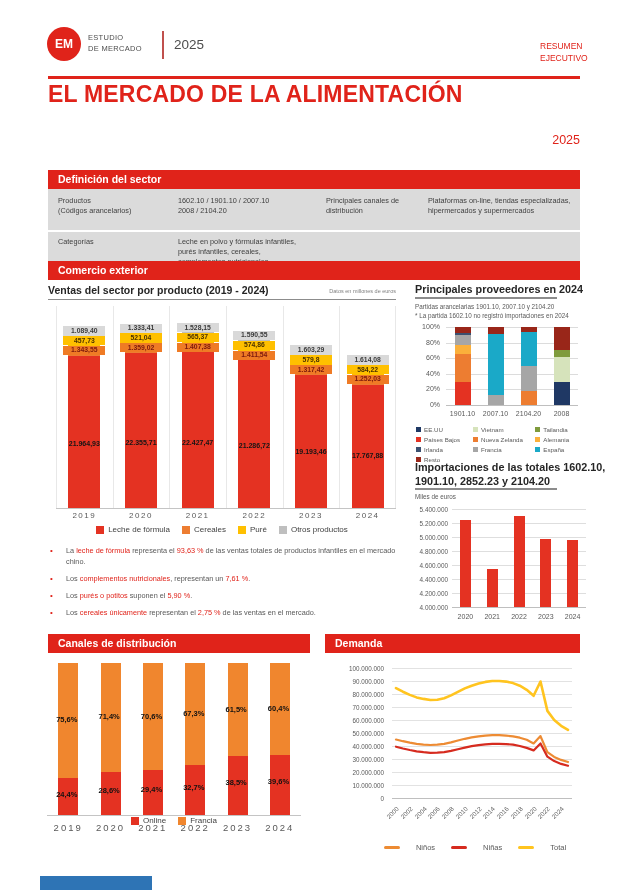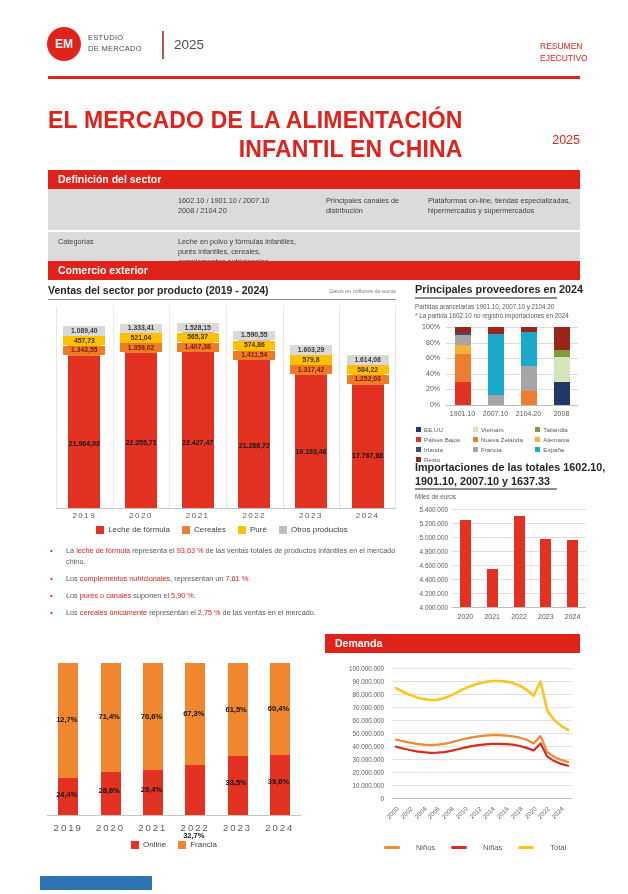--- a/index.html
+++ b/index.html
@@ -74,29 +74,30 @@
     <div>DE MERCADO</div>
   </div>
   <div class="a" style="left:162px;top:31px;width:1.5px;height:28px;background:#C0504D;"></div>
   <div class="a hyear" style="left:174px;top:37px;">2025</div>
   <div class="a resumen" style="left:540px;top:40px;">
     <div>RESUMEN</div>
     <div>EJECUTIVO</div>
   </div>
   <div class="a hr-red" style="left:48px;top:76px;width:532px;height:2.5px;"></div>
 
-  <div class="a main-title" style="left:48px;top:106px;text-align:right;">
+  <div class="a main-title" style="left:48px;top:80px;">
     <div>EL MERCADO DE LA ALIMENTACIÓN</div>
-    <div>INFANTIL EN CHINA</div>
   </div>
   <div class="a title-year" style="left:524px;top:133px;width:56px;text-align:right;">2025</div>
 
   <div class="a band" style="left:48px;top:170px;width:512px;">Definición del sector</div>
   <div class="a dtable" style="left:48px;top:189px;width:532px;height:72px;">
     <div class="a" style="left:0;top:41px;width:532px;height:2px;background:#fff;"></div>
+    <div class="a cell pre" style="left:10px;top:7px;width:112px;">Productos
+(Códigos arancelarios)</div>
     <div class="a cell pre" style="left:130px;top:7px;width:150px;">1602.10  /  1901.10 / 2007.10
 2008 / 2104.20</div>
     <div class="a cell pre" style="left:278px;top:7px;width:100px;">Principales canales de
 distribución</div>
     <div class="a cell" style="left:380px;top:7px;width:146px;">Plataformas on-line, tiendas especializadas, hipermercados y supermercados</div>
     <div class="a cell" style="left:10px;top:48px;width:112px;">Categorías</div>
     <div class="a cell pre" style="left:130px;top:48px;width:170px;">Leche en polvo y fórmulas infantiles,
 purés infantiles, cereales,
 complementos nutricionales</div>
   </div>
@@ -207,21 +208,21 @@
       <div class="bullet">
         <div class="bdot">•</div>
         <div class="btxt"><span>La </span><span class="hl">leche de fórmula</span><span> representa el </span><span class="hl">93,63 %</span><span> de las ventas totales de productos infantiles en el mercado chino.</span></div>
       </div>
       <div class="bullet">
         <div class="bdot">•</div>
         <div class="btxt"><span>Los </span><span class="hl">complementos nutricionales</span><span>, representan un </span><span class="hl">7,61 %</span><span>.</span></div>
       </div>
       <div class="bullet">
         <div class="bdot">•</div>
-        <div class="btxt"><span>Los </span><span class="hl">purés o canales</span><span> suponen el </span><span class="hl">5,90 %</span><span>.</span></div>
+        <div class="btxt"><span>Los </span><span class="hl">purés o potitos</span><span> suponen el </span><span class="hl">5,90 %</span><span>.</span></div>
       </div>
       <div class="bullet">
         <div class="bdot">•</div>
         <div class="btxt"><span>Los </span><span class="hl">cereales únicamente</span><span> representan el </span><span class="hl">2,75 %</span><span> de las ventas en el mercado.</span></div>
       </div>
     </div>
 
   <div class="a h2" style="left:415px;top:282px;">Principales proveedores en 2024</div>
   <div class="a" style="left:415px;top:297px;width:142px;height:1.5px;background:#8C8C8C;"></div>
   <div class="a note2" style="left:415px;top:303px;">Partidas arancelarias 1901.10, 2007.10 y 2104.20</div>
@@ -305,21 +306,21 @@
         </div>
         <div class="pli">
           <div class="sw5" style="background: rgb(26, 169, 200);"></div>
           <div class="plt">España</div>
         </div>
       </div>
     </div>
 
   <div class="a h2" style="left:415px;top:460px;">
     <div>Importaciones de las totales 1602.10,</div>
-    <div>1901.10, 2007.10 y 1637.33</div>
+    <div>1901.10, 2852.23 y 2104.20</div>
   </div>
   <div class="a" style="left:415px;top:488px;width:142px;height:1.5px;background:#8C8C8C;"></div>
   <div class="a note2" style="left:415px;top:493px;">Miles de euros</div>
   <div class="chart" style="left:408px;top:509px;width:172px;height:118px;">
       <div style="left: 44px; top: 0px; width: 134px; height: 1px; background: rgb(222, 222, 222);"></div>
       <div class="itk" style="left: 0px; top: -3.5px; width: 40px;">5.400.000</div>
       <div style="left: 44px; top: 14px; width: 134px; height: 1px; background: rgb(222, 222, 222);"></div>
       <div class="itk" style="left: 0px; top: 10.5px; width: 40px;">5.200.000</div>
       <div style="left: 44px; top: 28px; width: 134px; height: 1px; background: rgb(222, 222, 222);"></div>
       <div class="itk" style="left: 0px; top: 24.5px; width: 40px;">5.000.000</div>
@@ -338,54 +339,55 @@
       <div style="left: 78.7px; top: 60.2px; width: 11px; height: 37.8px; background: rgb(228, 50, 34);"></div>
       <div class="ixl" style="left: 70.8px; top: 104px; width: 26.8px;">2021</div>
       <div style="left: 105.5px; top: 7px; width: 11px; height: 91px; background: rgb(228, 50, 34);"></div>
       <div class="ixl" style="left: 97.6px; top: 104px; width: 26.8px;">2022</div>
       <div style="left: 132.3px; top: 29.75px; width: 11px; height: 68.25px; background: rgb(228, 50, 34);"></div>
       <div class="ixl" style="left: 124.4px; top: 104px; width: 26.8px;">2023</div>
       <div style="left: 159.1px; top: 30.8px; width: 11px; height: 67.2px; background: rgb(228, 50, 34);"></div>
       <div class="ixl" style="left: 151.2px; top: 104px; width: 26.8px;">2024</div>
     </div>
 
+  <div class="a band" style="left:48px;top:634px;width:242px;">Canales de distribución</div>
   <div class="chart" style="left:47px;top:663px;width:254px;height:172px;">
       <div style="left: 0px; top: 152px; width: 254px; height: 1px; background: rgb(196, 196, 196);"></div>
       <div style="left: 11.1667px; top: 114.912px; width: 20px; height: 37.088px; background: rgb(228, 50, 34);"></div>
       <div style="left: 11.1667px; top: 1.42109e-14px; width: 20px; height: 114.912px; background: rgb(240, 134, 46);"></div>
-      <div class="cpl" style="left: 9.16667px; top: 52.456px;">12,7%</div>
+      <div class="cpl" style="left: 9.16667px; top: 52.456px;">75,6%</div>
       <div class="cpl" style="left: 9.16667px; top: 126.602px;">24,4%</div>
       <div class="cxl" style="left: 0px; top: 159px; width: 42.3333px;">2019</div>
       <div style="left: 53.5px; top: 108.528px; width: 20px; height: 43.472px; background: rgb(228, 50, 34);"></div>
       <div style="left: 53.5px; top: -1.42109e-14px; width: 20px; height: 108.528px; background: rgb(240, 134, 46);"></div>
       <div class="cpl" style="left: 51.5px; top: 49.264px;">71,4%</div>
       <div class="cpl" style="left: 51.5px; top: 123.09px;">28,6%</div>
       <div class="cxl" style="left: 42.3333px; top: 159px; width: 42.3333px;">2020</div>
       <div style="left: 95.8333px; top: 107.312px; width: 20px; height: 44.688px; background: rgb(228, 50, 34);"></div>
       <div style="left: 95.8333px; top: 1.42109e-14px; width: 20px; height: 107.312px; background: rgb(240, 134, 46);"></div>
       <div class="cpl" style="left: 93.8333px; top: 48.656px;">70,6%</div>
       <div class="cpl" style="left: 93.8333px; top: 122.422px;">29,4%</div>
       <div class="cxl" style="left: 84.6667px; top: 159px; width: 42.3333px;">2021</div>
       <div style="left: 138.167px; top: 102.296px; width: 20px; height: 49.704px; background: rgb(228, 50, 34);"></div>
       <div style="left: 138.167px; top: 0px; width: 20px; height: 102.296px; background: rgb(240, 134, 46);"></div>
       <div class="cpl" style="left: 136.167px; top: 46.148px;">67,3%</div>
-      <div class="cpl" style="left: 136.167px; top: 119.663px; margin-top: 48px;">32,7%</div>
+      <div class="cpl" style="left: 136.167px; top: 119.663px;">32,7%</div>
       <div class="cxl" style="left: 127px; top: 159px; width: 42.3333px;">2022</div>
       <div style="left: 180.5px; top: 93.48px; width: 20px; height: 58.52px; background: rgb(228, 50, 34);"></div>
       <div style="left: 180.5px; top: -1.42109e-14px; width: 20px; height: 93.48px; background: rgb(240, 134, 46);"></div>
       <div class="cpl" style="left: 178.5px; top: 41.74px;">61,5%</div>
       <div class="cpl" style="left: 178.5px; top: 114.814px;">38,5%</div>
       <div class="cxl" style="left: 169.333px; top: 159px; width: 42.3333px;">2023</div>
       <div style="left: 222.833px; top: 91.808px; width: 20px; height: 60.192px; background: rgb(228, 50, 34);"></div>
       <div style="left: 222.833px; top: 0px; width: 20px; height: 91.808px; background: rgb(240, 134, 46);"></div>
       <div class="cpl" style="left: 220.833px; top: 40.904px;">60,4%</div>
       <div class="cpl" style="left: 220.833px; top: 113.894px;">39,6%</div>
       <div class="cxl" style="left: 211.667px; top: 159px; width: 42.3333px;">2024</div>
     </div>
-  <div class="legend-row" style="left:47px;top:840px;width:254px;">
+  <div class="legend-row" style="left:47px;top:816px;width:254px;">
       <div class="lgi">
         <div class="sw8" style="background: rgb(228, 50, 34);"></div>
         <div class="lgt">Online</div>
       </div>
       <div class="lgi">
         <div class="sw8" style="background: rgb(240, 134, 46);"></div>
         <div class="lgt">Francia</div>
       </div>
     </div>
 

